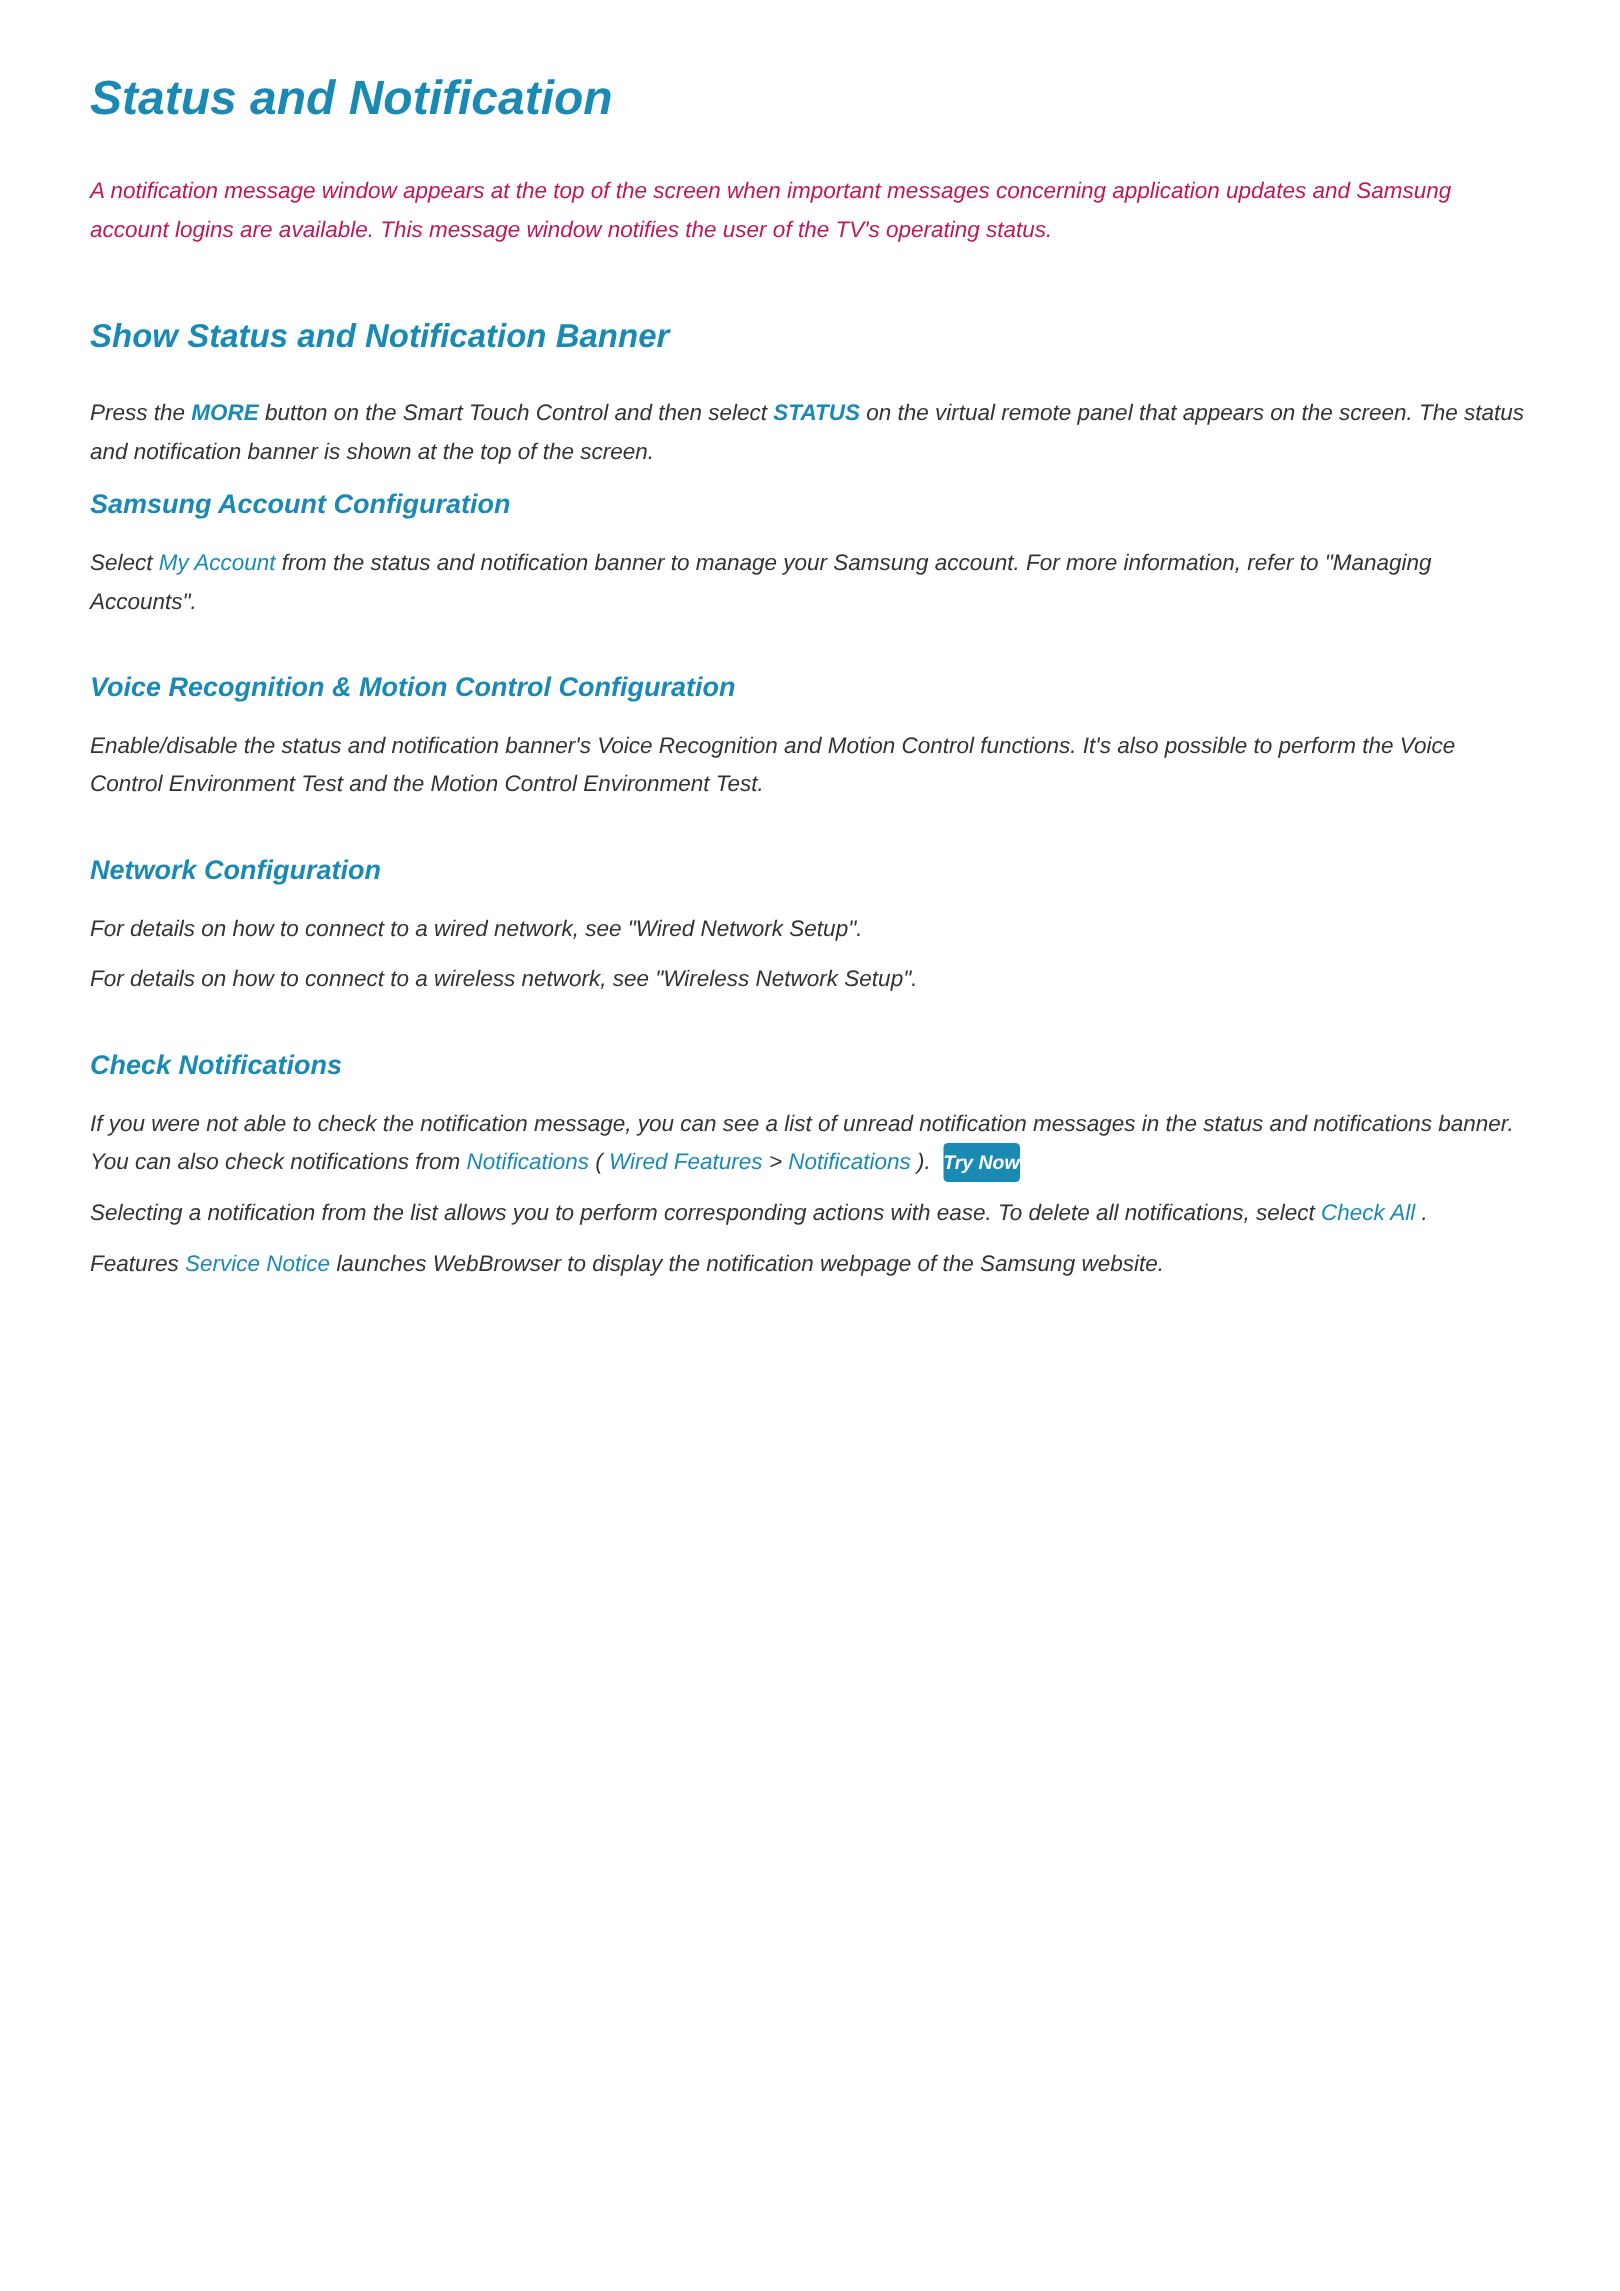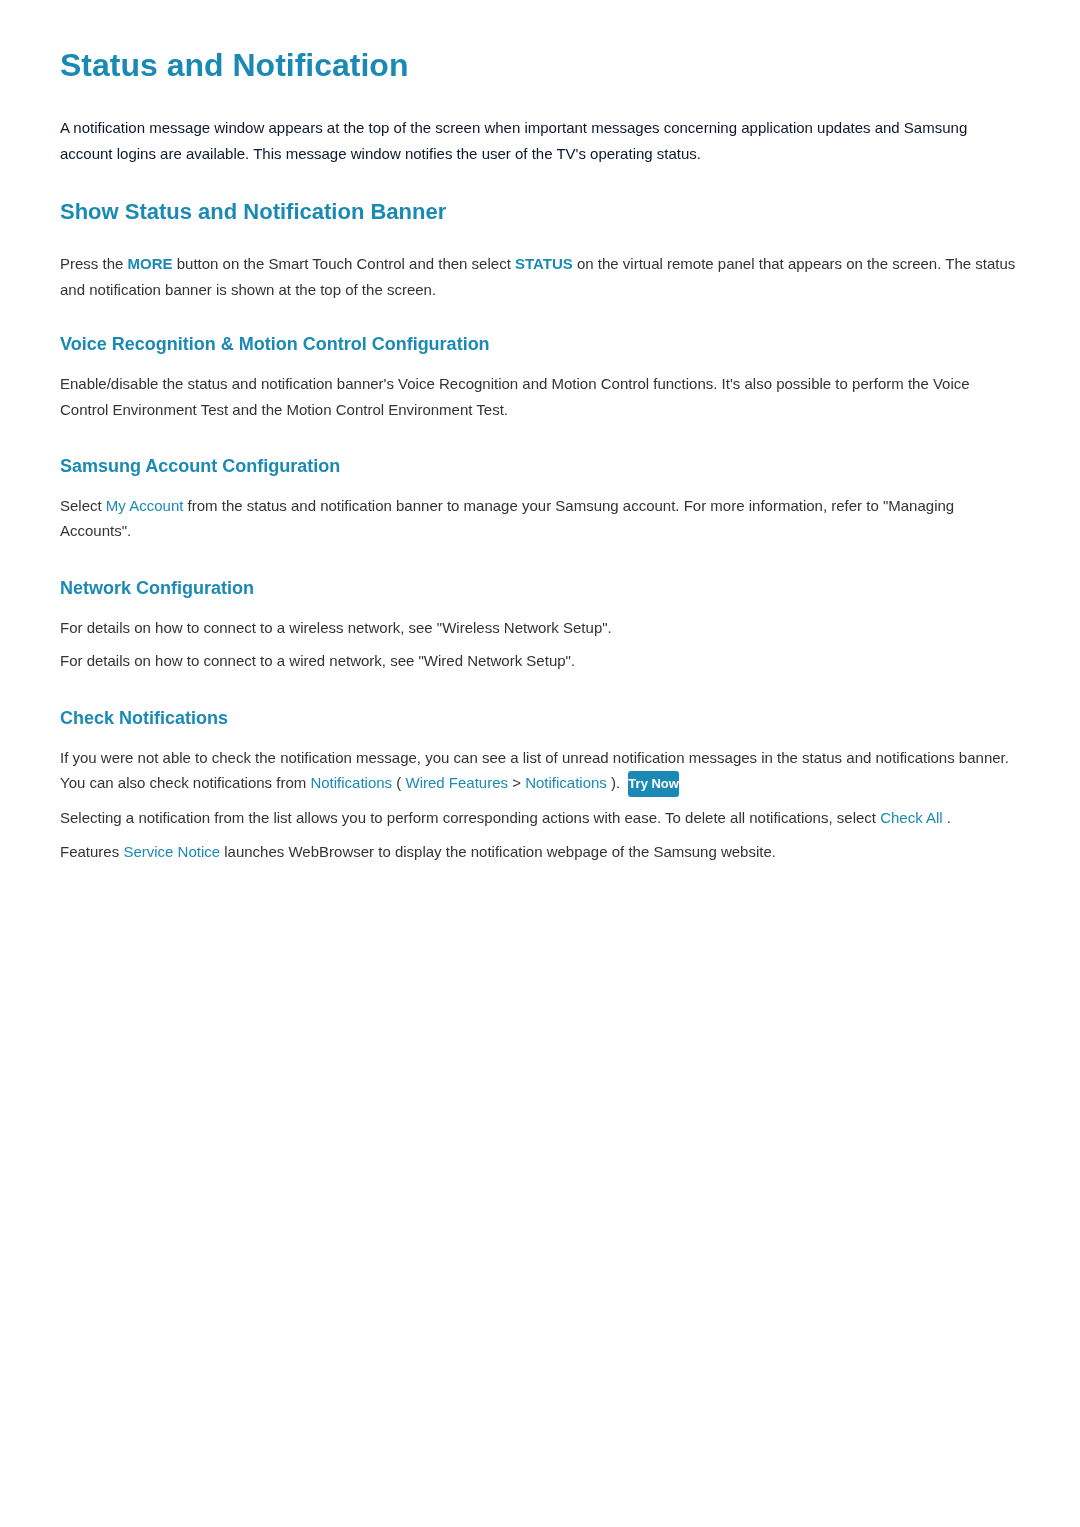--- a/index.html
+++ b/index.html
@@ -1,18 +1,19 @@
 <!DOCTYPE html>
 <html><head>
   <meta charset="utf-8">
   <style>
     * {
       margin: 0;
       padding: 0;
       box-sizing: border-box;
+      font-style: italic;
     }
 
     body {
       font-family: 'Arial', sans-serif;
       background-color: #ffffff;
       color: #333333;
       font-size: 16px;
       line-height: 1.6;
       padding: 40px 60px;
       max-width: 1080px;
@@ -20,22 +21,22 @@
 
     .page-title {
       font-size: 32px;
       font-weight: bold;
       color: #1a8ab5;
       margin-bottom: 24px;
     }
 
     .intro-text {
       font-size: 15px;
-      color: #0f172a;
-      margin-bottom: 28px;
+      color: #be185d;
+      margin-bottom: 40px;
       line-height: 1.7;
     }
 
     .section {
     }
 
     .section-title {
       font-size: 22px;
       font-weight: bold;
       color: #1a8ab5;
@@ -93,38 +94,38 @@
   <h2 class="section-title">Show Status and Notification Banner</h2>
 
   <p class="body-text">
     <span>Press the </span>
     <span class="highlight-blue">MORE</span>
     <span> button on the Smart Touch Control and then select </span>
     <span class="highlight-blue">STATUS</span>
     <span> on the virtual remote panel that appears on the screen. The status and notification banner is shown at the top of the screen.</span>
   </p>
 
-  <div class="subsection" style="margin-top: 28px;">
-    <h3 class="subsection-title">Voice Recognition &amp; Motion Control Configuration</h3>
-    <p class="body-text">Enable/disable the status and notification banner's Voice Recognition and Motion Control functions. It's also possible to perform the Voice Control Environment Test and the Motion Control Environment Test.</p>
-  </div>
-
   <div class="subsection">
     <h3 class="subsection-title">Samsung Account Configuration</h3>
     <p class="body-text">
       <span>Select </span>
       <span class="highlight-link">My Account</span>
       <span> from the status and notification banner to manage your Samsung account. For more information, refer to "Managing Accounts".</span>
     </p>
   </div>
 
+  <div class="subsection" style="margin-top: 28px;">
+    <h3 class="subsection-title">Voice Recognition &amp; Motion Control Configuration</h3>
+    <p class="body-text">Enable/disable the status and notification banner's Voice Recognition and Motion Control functions. It's also possible to perform the Voice Control Environment Test and the Motion Control Environment Test.</p>
+  </div>
+
   <div class="subsection">
     <h3 class="subsection-title">Network Configuration</h3>
+    <p class="body-text">For details on how to connect to a wired network, see "Wired Network Setup".</p>
     <p class="body-text">For details on how to connect to a wireless network, see "Wireless Network Setup".</p>
-    <p class="body-text">For details on how to connect to a wired network, see "Wired Network Setup".</p>
   </div>
 
   <div class="subsection">
     <h3 class="subsection-title">Check Notifications</h3>
 
     <p class="body-text">
       <span>If you were not able to check the notification message, you can see a list of unread notification messages in the status and notifications banner. You can also check notifications from </span>
       <span class="highlight-link">Notifications</span>
       <span> (</span>
       <span class="highlight-link">Wired Features</span>

